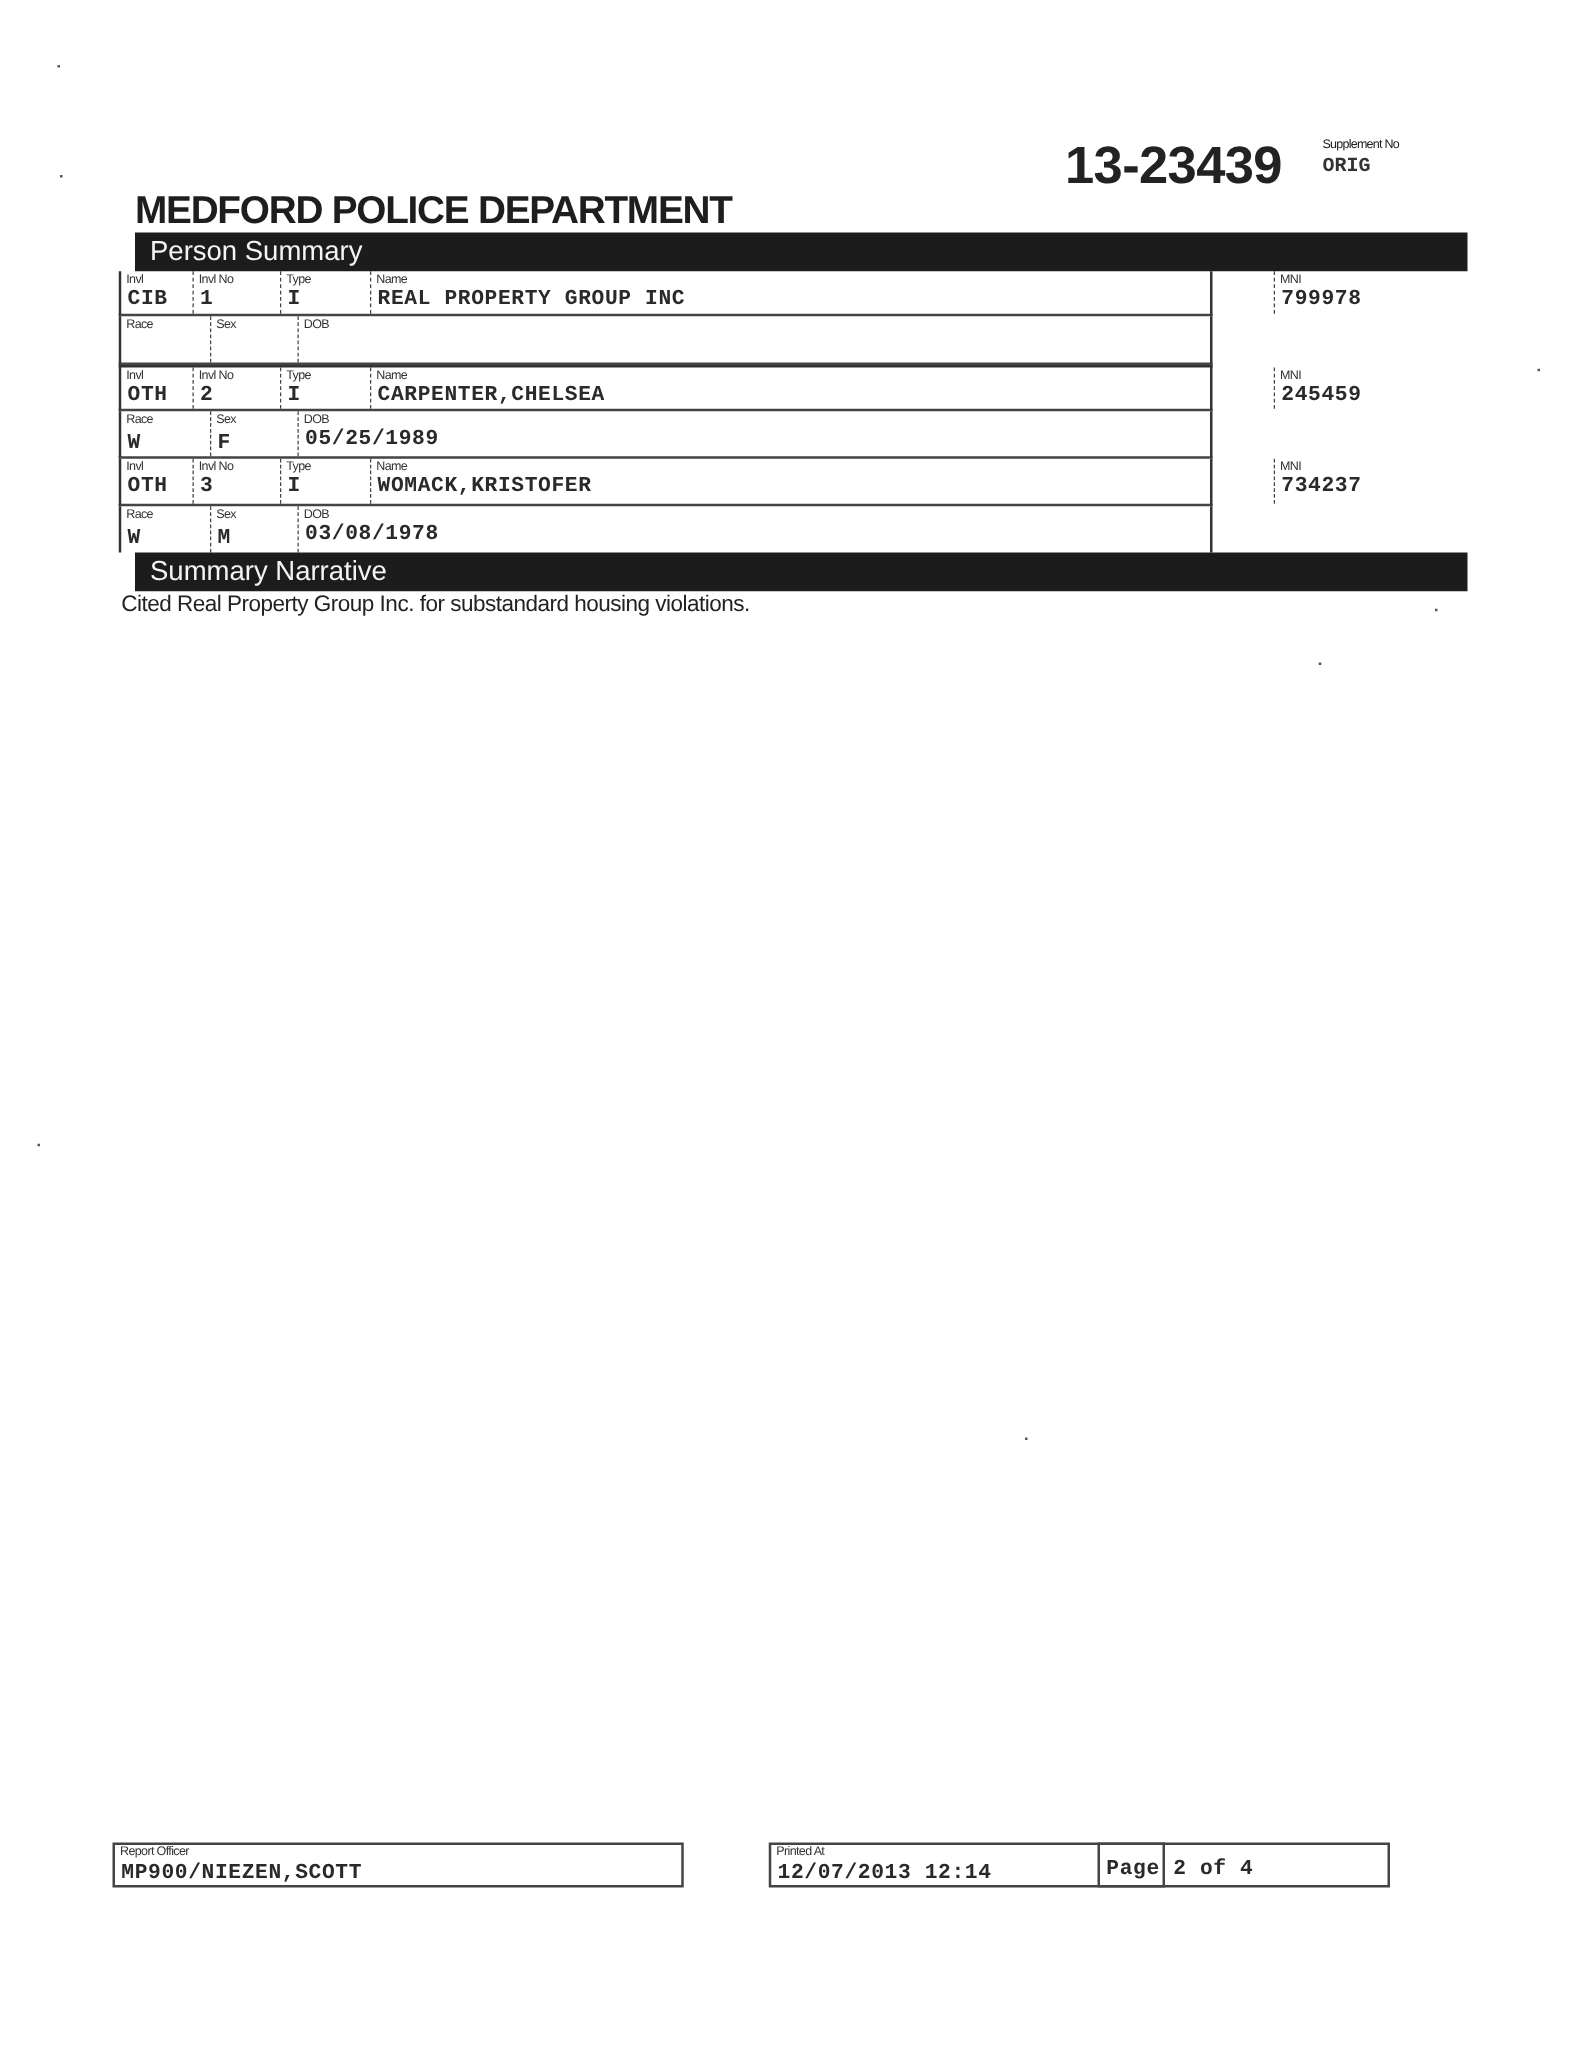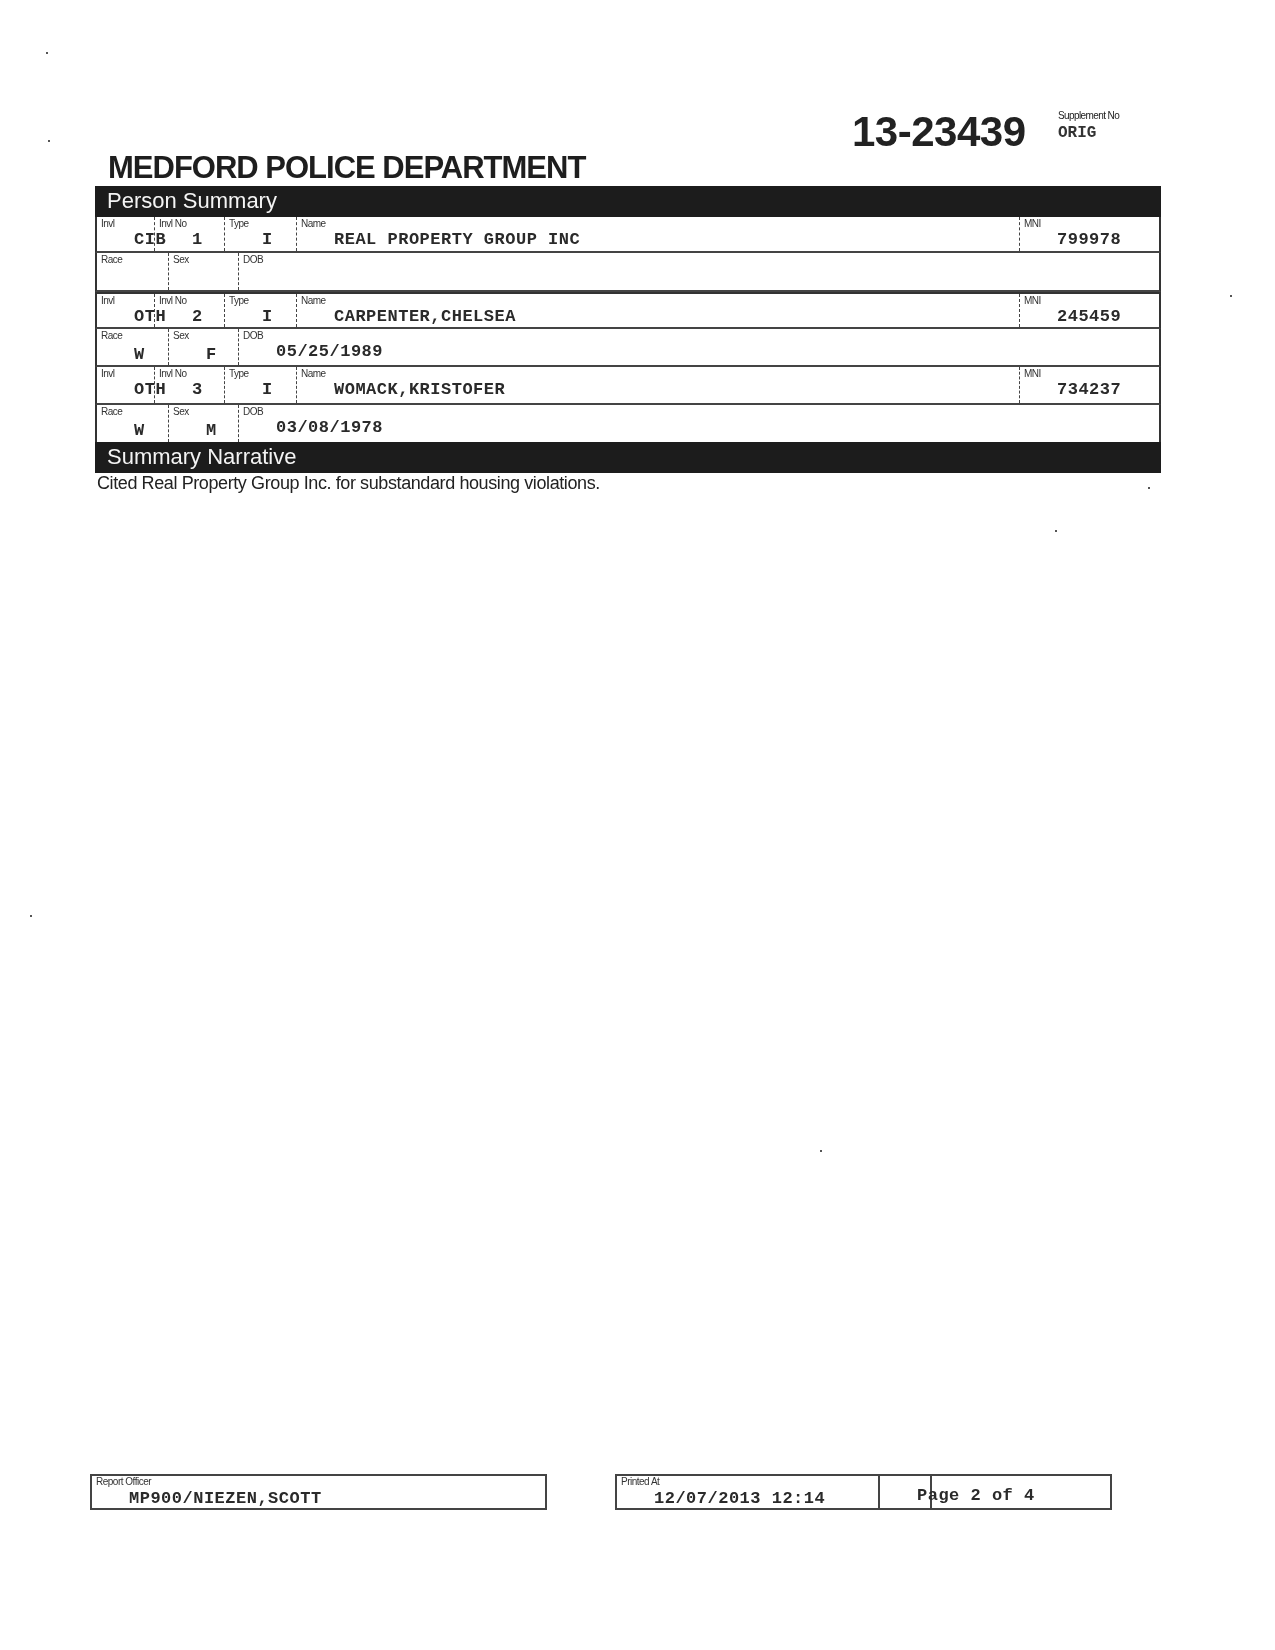--- a/index.html
+++ b/index.html
@@ -2,28 +2,28 @@
 <html><head>
 <meta charset="utf-8">
 <style>
   html, body { margin: 0; padding: 0; background: #ffffff; }
   body { width: 1275px; height: 1650px; position: relative; overflow: hidden; font-family: "Liberation Sans", sans-serif; color: #1a1a1a; }
   .abs { position: absolute; }
   .case-no { left: 852px; top: 108px; font-family: "Liberation Sans", sans-serif; font-weight: bold; font-size: 42px; letter-spacing: -0.5px; color: #222; }
   .supp-label { left: 1058px; top: 110px; font-size: 10px; letter-spacing: -0.6px; color: #222; }
   .supp-val { left: 1058px; top: 124px; font-family: "Liberation Mono", monospace; font-size: 16px; font-weight: bold; color: #333; }
   .dept { left: 108px; top: 150px; font-weight: bold; font-size: 31px; letter-spacing: -1px; color: #1e1e1e; }
-  .bar { left: 95px; width: 1066px; background: #1c1c1c; color: #f4f4f4; font-size: 22px; padding-left: 12px; box-sizing: border-box; line-height: 30px; }
+  .bar { left: 108px; width: 1066px; background: #1c1c1c; color: #f4f4f4; font-size: 22px; padding-left: 12px; box-sizing: border-box; line-height: 30px; }
   .bar-person { top: 186px; height: 31px; }
   .bar-narr { top: 442px; height: 31px; }
-  .row { position: absolute; left: 95px; width: 1066px; box-sizing: border-box; border-left: 2px solid #333; border-right: 2px solid #333; border-bottom: 2px solid #444; }
+  .row { position: absolute; left: 95px; width: 875px; box-sizing: border-box; border-left: 2px solid #333; border-right: 2px solid #333; border-bottom: 2px solid #444; }
   .cell { position: absolute; top: 0; bottom: 0; box-sizing: border-box; }
   .cell.div { border-left: 1.5px dashed #444; }
   .lbl { position: absolute; left: 4px; top: 1px; font-size: 10px; letter-spacing: -0.5px; color: #333; }
-  .val { position: absolute; left: 5px; top: 13px; font-family: "Liberation Mono", monospace; font-weight: bold; font-size: 17px; color: #2a2a2a; letter-spacing: 0.5px; white-space: nowrap; margin-left: 32px; }
+  .val { position: absolute; left: 5px; top: 13px; font-family: "Liberation Mono", monospace; font-weight: bold; font-size: 17px; color: #2a2a2a; letter-spacing: 0.5px; white-space: nowrap; }
   .narr-text { left: 97px; top: 473px; font-size: 18px; letter-spacing: -0.4px; color: #222; }
   .footer { position: absolute; top: 1474px; height: 36px; box-sizing: border-box; border: 2px solid #444; }
   .footer .lbl { top: 0px; font-size: 10px; }
   .footer .val { top: 13px; font-size: 17px; }
   .speck { position: absolute; width: 2px; height: 2px; background: #555; }
 </style>
 </head>
 <body>
 
 <div class="abs case-no">13-23439</div>

